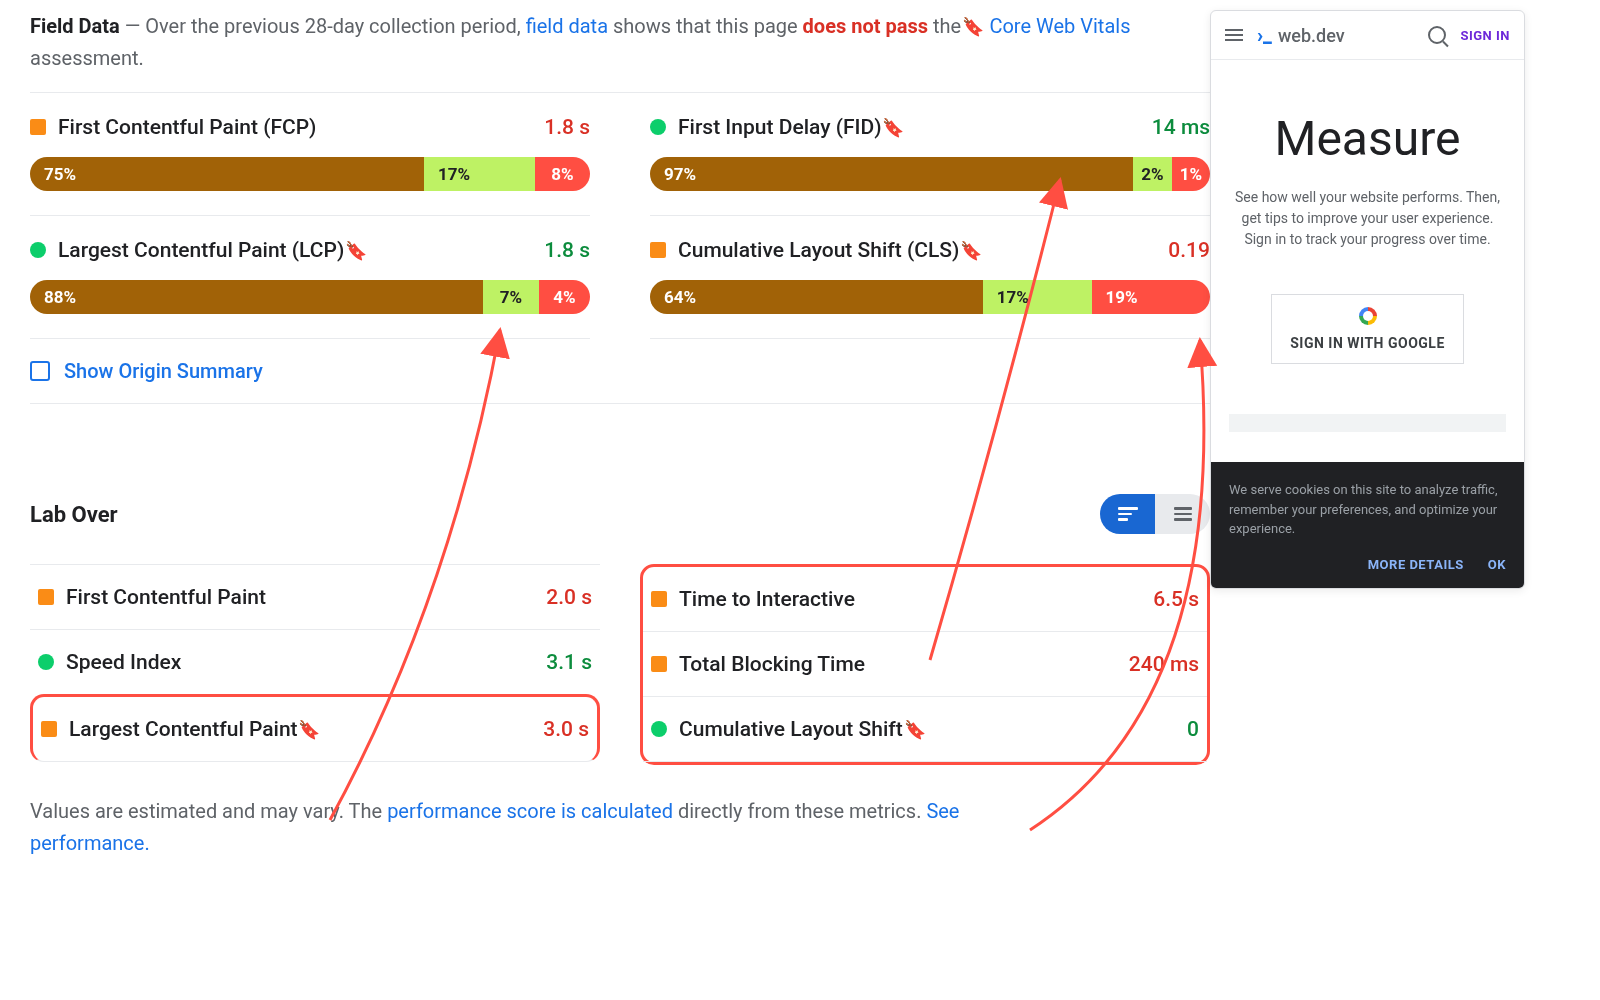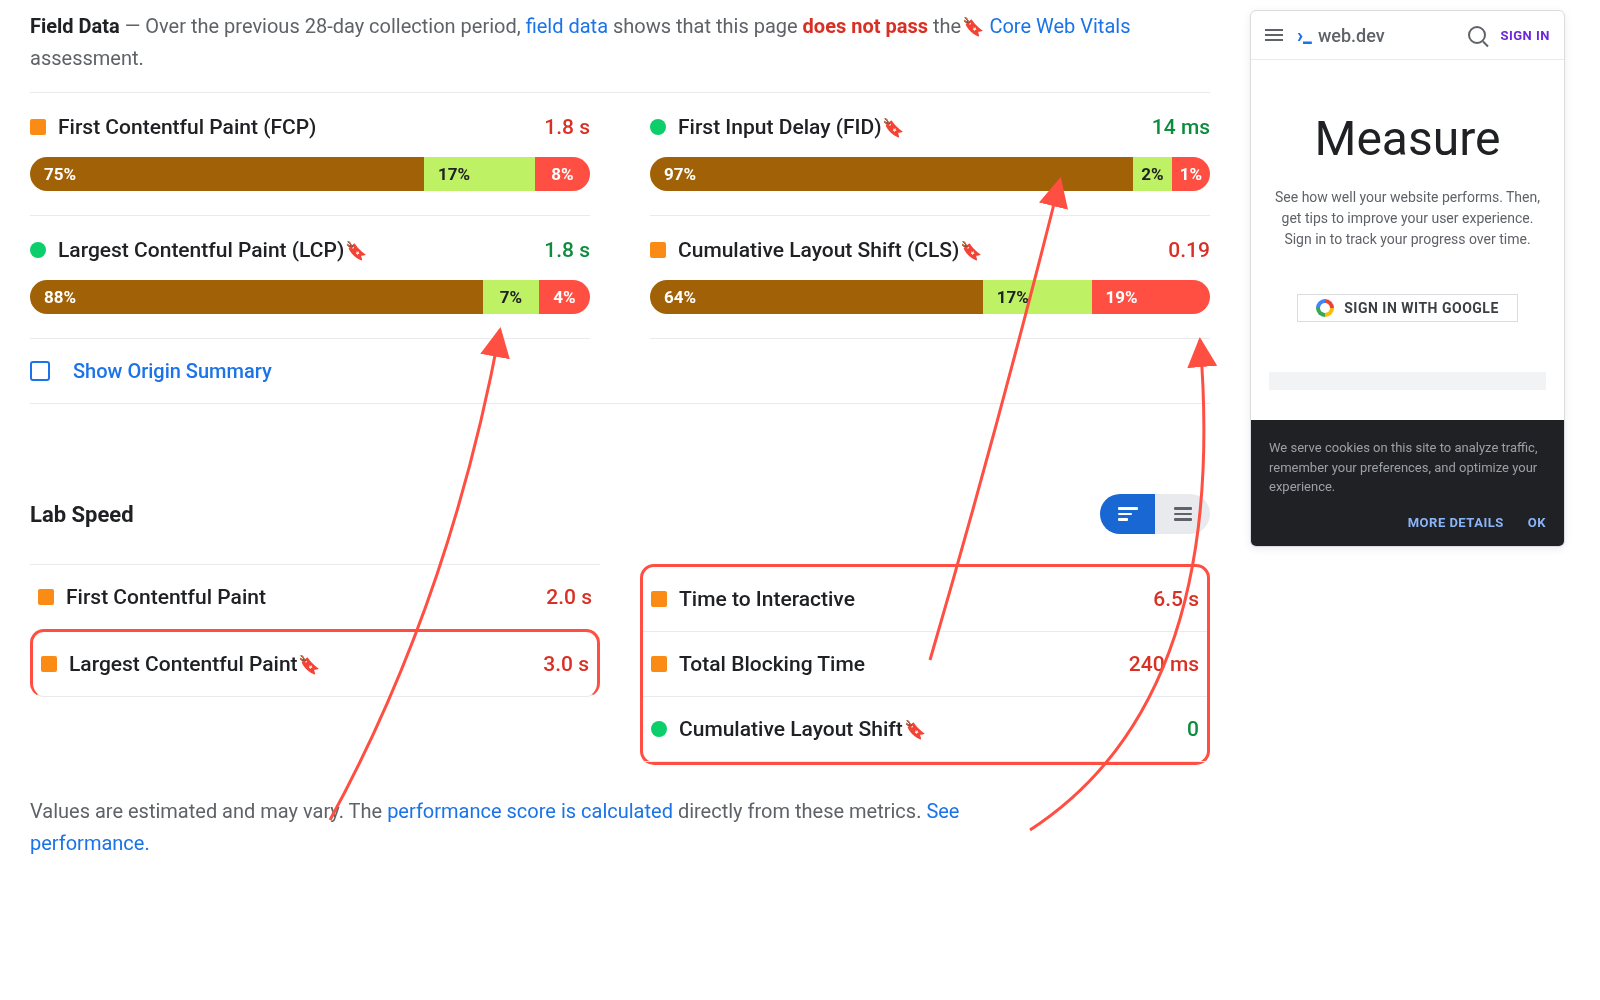--- a/index.html
+++ b/index.html
@@ -1,17 +1,17 @@
 <!DOCTYPE html>
 <html><head>
 <meta charset="utf-8">
 <style>
 * { box-sizing: border-box; margin: 0; padding: 0; }
 body { font-family: -apple-system, BlinkMacSystemFont, "Segoe UI", Roboto, Arial, sans-serif; background: #fff; width: 1600px; height: 1000px; position: relative; padding: 10px 30px; color: #202124; }
-.main { display: flex; gap: 40px; }
+.main { display: flex; }
 .left { flex: 1; max-width: 1180px; }
 .right { width: 315px; }
 
 .field-header { font-size: 20px; color: #5f6368; margin-bottom: 18px; line-height: 1.6; }
 .field-header b { color: #202124; font-weight: 700; }
 .link { color: #1a73e8; }
 .fail { color: #d93025; font-weight: 700; }
 
 .metrics-grid { display: grid; grid-template-columns: 1fr 1fr; gap: 0 60px; border-top: 1px solid #e8eaed; }
 .metric { border-bottom: 1px solid #e8eaed; padding: 22px 0 24px 0; }
@@ -29,21 +29,21 @@
 
 .dist { display: flex; height: 34px; border-radius: 17px; overflow: hidden; font-size: 17px; font-weight: 700; color: #fff; }
 .dist > div { display: flex; align-items: center; padding: 0 14px; }
 .seg-green { background: #a16207; }
 .seg-orange { background: #bef264; color: #202124; }
 .seg-red { background: #ff4e42; }
 .seg-orange.narrow, .seg-red.narrow { padding: 0 8px; justify-content: center; }
 
 .origin-row { display: flex; align-items: center; gap: 14px; padding: 20px 0; border-bottom: 1px solid #e8eaed; }
 .checkbox { width: 20px; height: 20px; border: 2.5px solid #1a73e8; border-radius: 3px; }
-.origin-label { color: #1a73e8; font-size: 20px; font-weight: 500; margin-left: 9px; }
+.origin-label { color: #1a73e8; font-size: 20px; font-weight: 500; }
 
 .lab-header { display: flex; align-items: center; justify-content: space-between; margin-top: 90px; margin-bottom: 30px; }
 .lab-title { font-size: 22px; font-weight: 700; }
 .view-toggle { display: flex; border-radius: 20px; overflow: hidden; }
 .view-toggle > div { width: 55px; height: 40px; display: flex; align-items: center; justify-content: center; }
 .vt-active { background: #1967d2; }
 .vt-inactive { background: #e8eaed; }
 .lines { display: flex; flex-direction: column; gap: 3px; }
 .lines span { width: 18px; height: 2.5px; background: #fff; border-radius: 1px; }
 .lines.dark span { background: #5f6368; }
@@ -67,21 +67,21 @@
 .hamburger { display: flex; flex-direction: column; gap: 3px; }
 .hamburger span { width: 18px; height: 2px; background: #5f6368; }
 .logo { display: flex; align-items: center; gap: 6px; color: #5f6368; font-size: 18px; font-weight: 500; flex: 1; }
 .logo-mark { color: #1a73e8; font-size: 20px; font-weight: 900; }
 .search-ico { width: 18px; height: 18px; border: 2px solid #5f6368; border-radius: 50%; position: relative; }
 .search-ico::after { content: ''; position: absolute; width: 7px; height: 2px; background: #5f6368; transform: rotate(45deg); bottom: -3px; right: -5px; }
 .signin { font-size: 13px; font-weight: 700; color: #6d28d9; letter-spacing: 0.5px; }
 .phone-body { padding: 50px 18px 30px; text-align: center; }
 .measure-h { font-size: 48px; font-weight: 400; color: #202124; margin-bottom: 20px; }
 .measure-p { font-size: 14px; color: #5f6368; line-height: 1.5; margin-bottom: 44px; }
-.gbtn { display: inline-flex; align-items: center; gap: 10px; border: 1px solid #dadce0; padding: 4px 18px; font-size: 14px; font-weight: 700; color: #3c4043; letter-spacing: 0.5px; }
+.gbtn { display: inline-flex; align-items: center; gap: 10px; border: 1px solid #dadce0; padding: 12px 18px; font-size: 14px; font-weight: 700; color: #3c4043; letter-spacing: 0.5px; flex-direction: column; }
 .g-icon { width: 18px; height: 18px; background: conic-gradient(#ea4335 0 90deg, #fbbc05 90deg 180deg, #34a853 180deg 270deg, #4285f4 270deg 360deg); border-radius: 50%; position: relative; }
 .g-icon::after { content:''; position:absolute; inset:4px; background:#fff; border-radius:50%; }
 .phone-gap { height: 18px; background: #f1f3f4; margin-top: 50px; }
 .cookie { background: #202124; color: #9aa0a6; padding: 18px 18px 14px; font-size: 13px; line-height: 1.5; }
 .cookie-actions { display: flex; justify-content: flex-end; gap: 24px; margin-top: 16px; color: #8ab4f8; font-size: 13px; font-weight: 700; letter-spacing: 0.5px; }
 
 
 .svg-overlay { position: absolute; top: 0; left: 0; width: 1600px; height: 1000px; pointer-events: none; }
 </style>
 </head>
@@ -143,21 +143,21 @@
           </div>
     </div>
       </div>
 
     <div class="origin-row">
       <div class="checkbox"></div>
       <div class="origin-label">Show Origin Summary</div>
     </div>
 
     <div class="lab-header">
-      <div class="lab-title">Lab Speed</div>
+      <div class="lab-title">Lab Over</div>
       <div class="view-toggle">
         <div class="vt-active">
             <div class="lines">
               <span class="s1"></span>
               <span class="s2"></span>
               <span class="s3"></span>
             </div>
           </div>
         <div class="vt-inactive">
             <div class="lines dark eq">
@@ -168,20 +168,25 @@
           </div>
       </div>
     </div>
 
     <div class="lab-grid">
       <div id="lab-col1">
       <div class="lab-row ">
         <div class="dot square orange"></div>
         <div class="lab-name">First Contentful Paint </div>
         <div class="lab-value v-red">2.0 s</div>
+      </div>
+      <div class="lab-row ">
+        <div class="dot circle green"></div>
+        <div class="lab-name">Speed Index </div>
+        <div class="lab-value v-green">3.1 s</div>
       </div>
       <div class="lab-row hl">
         <div class="dot square orange"></div>
         <div class="lab-name">Largest Contentful Paint <span class="bookmark">🔖</span></div>
         <div class="lab-value v-red">3.0 s</div>
       </div>
         </div>
       <div class="col2-wrap" id="lab-col2">
       <div class="lab-row ">
         <div class="dot square orange"></div>

